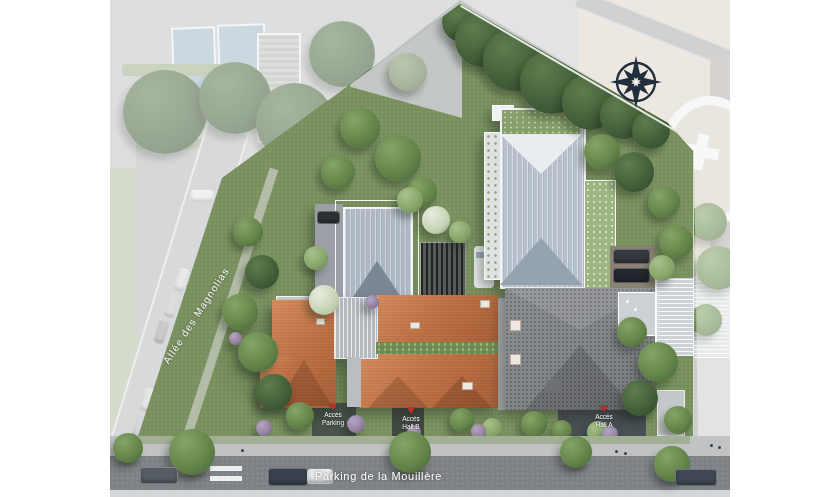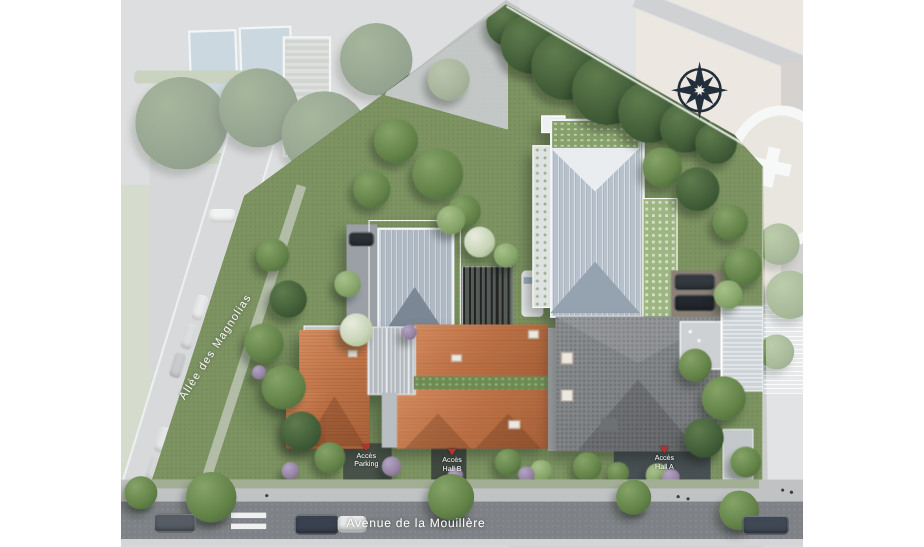--- a/index.html
+++ b/index.html
@@ -337,21 +337,21 @@
           <path d="M0,-18 L3.4,-6 L0,-2.5 L-3.4,-6 Z"></path>
           <path d="M0,18 L3.4,6 L0,2.5 L-3.4,6 Z"></path>
           <path d="M-18,0 L-6,3.4 L-2.5,0 L-6,-3.4 Z"></path>
           <path d="M18,0 L6,3.4 L2.5,0 L6,-3.4 Z"></path>
         </g>
       </g>
       <circle r="19" fill="none" stroke="#232e3b" stroke-width="2.4"></circle>
       <circle r="1.6" fill="#f3f4f5"></circle>
     </svg>
 
-    <div class="street-label" style="left:205px;top:470px">Avenue de la Mouillère</div>
+    <div class="street-label" style="left:205px;top:470px">Parking de la Mouillère</div>
     <div class="street-label allee-label" style="left:30px;top:310px">Allée des Magnolias</div>
 
     <div class="access" style="left:223px;top:404px">
       <div class="arrow-down"></div>
       <div>Accès</div>
       <div>Parking</div>
     </div>
     <div class="access" style="left:301px;top:408px">
       <div class="arrow-down"></div>
       <div>Accès</div>

